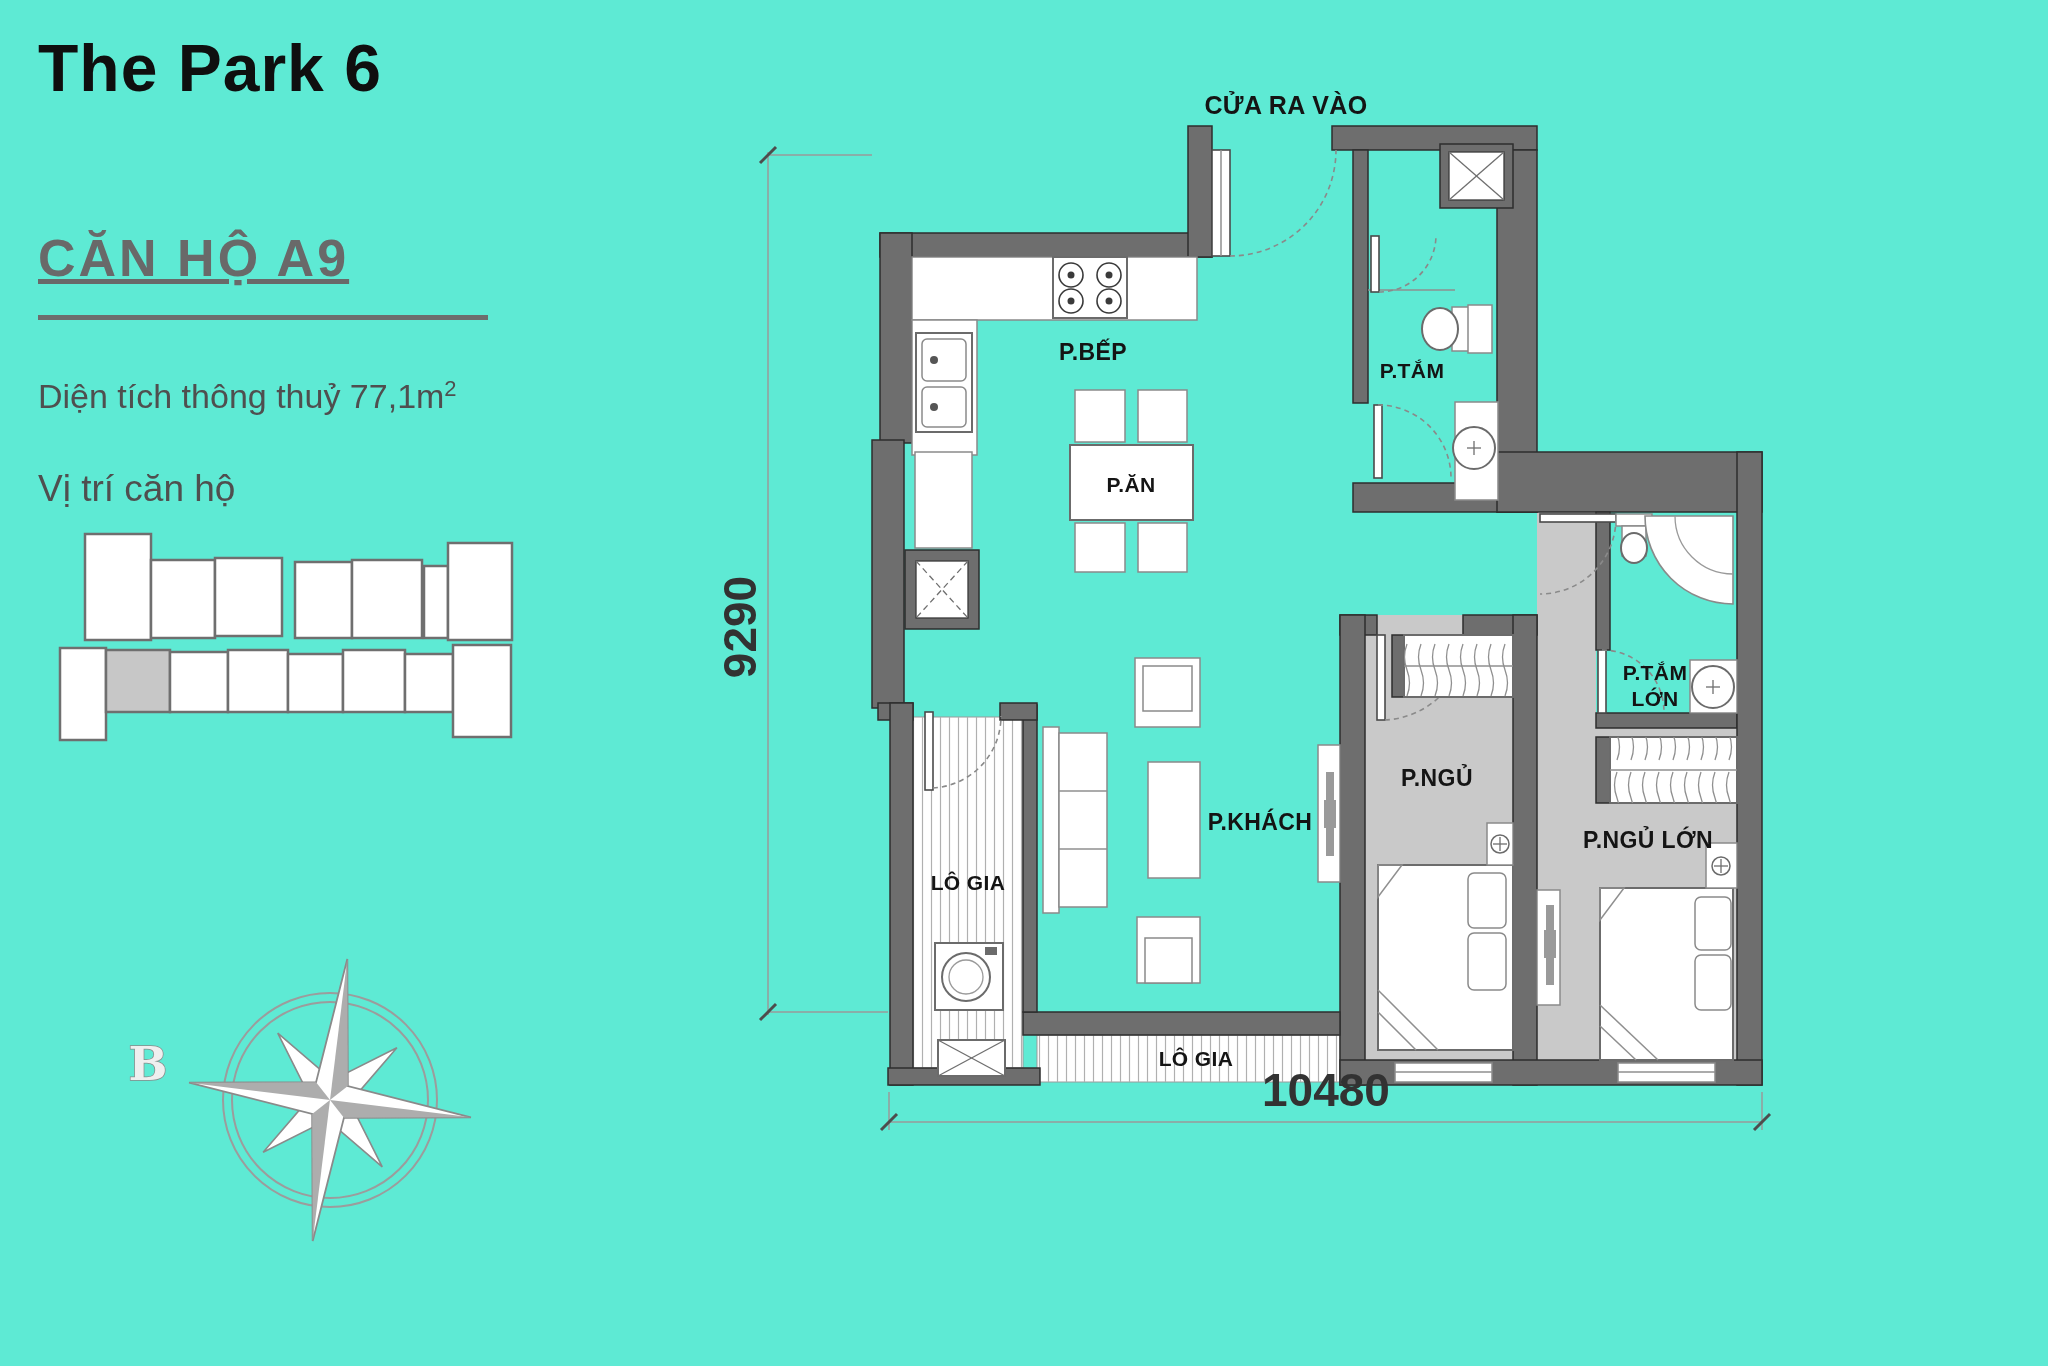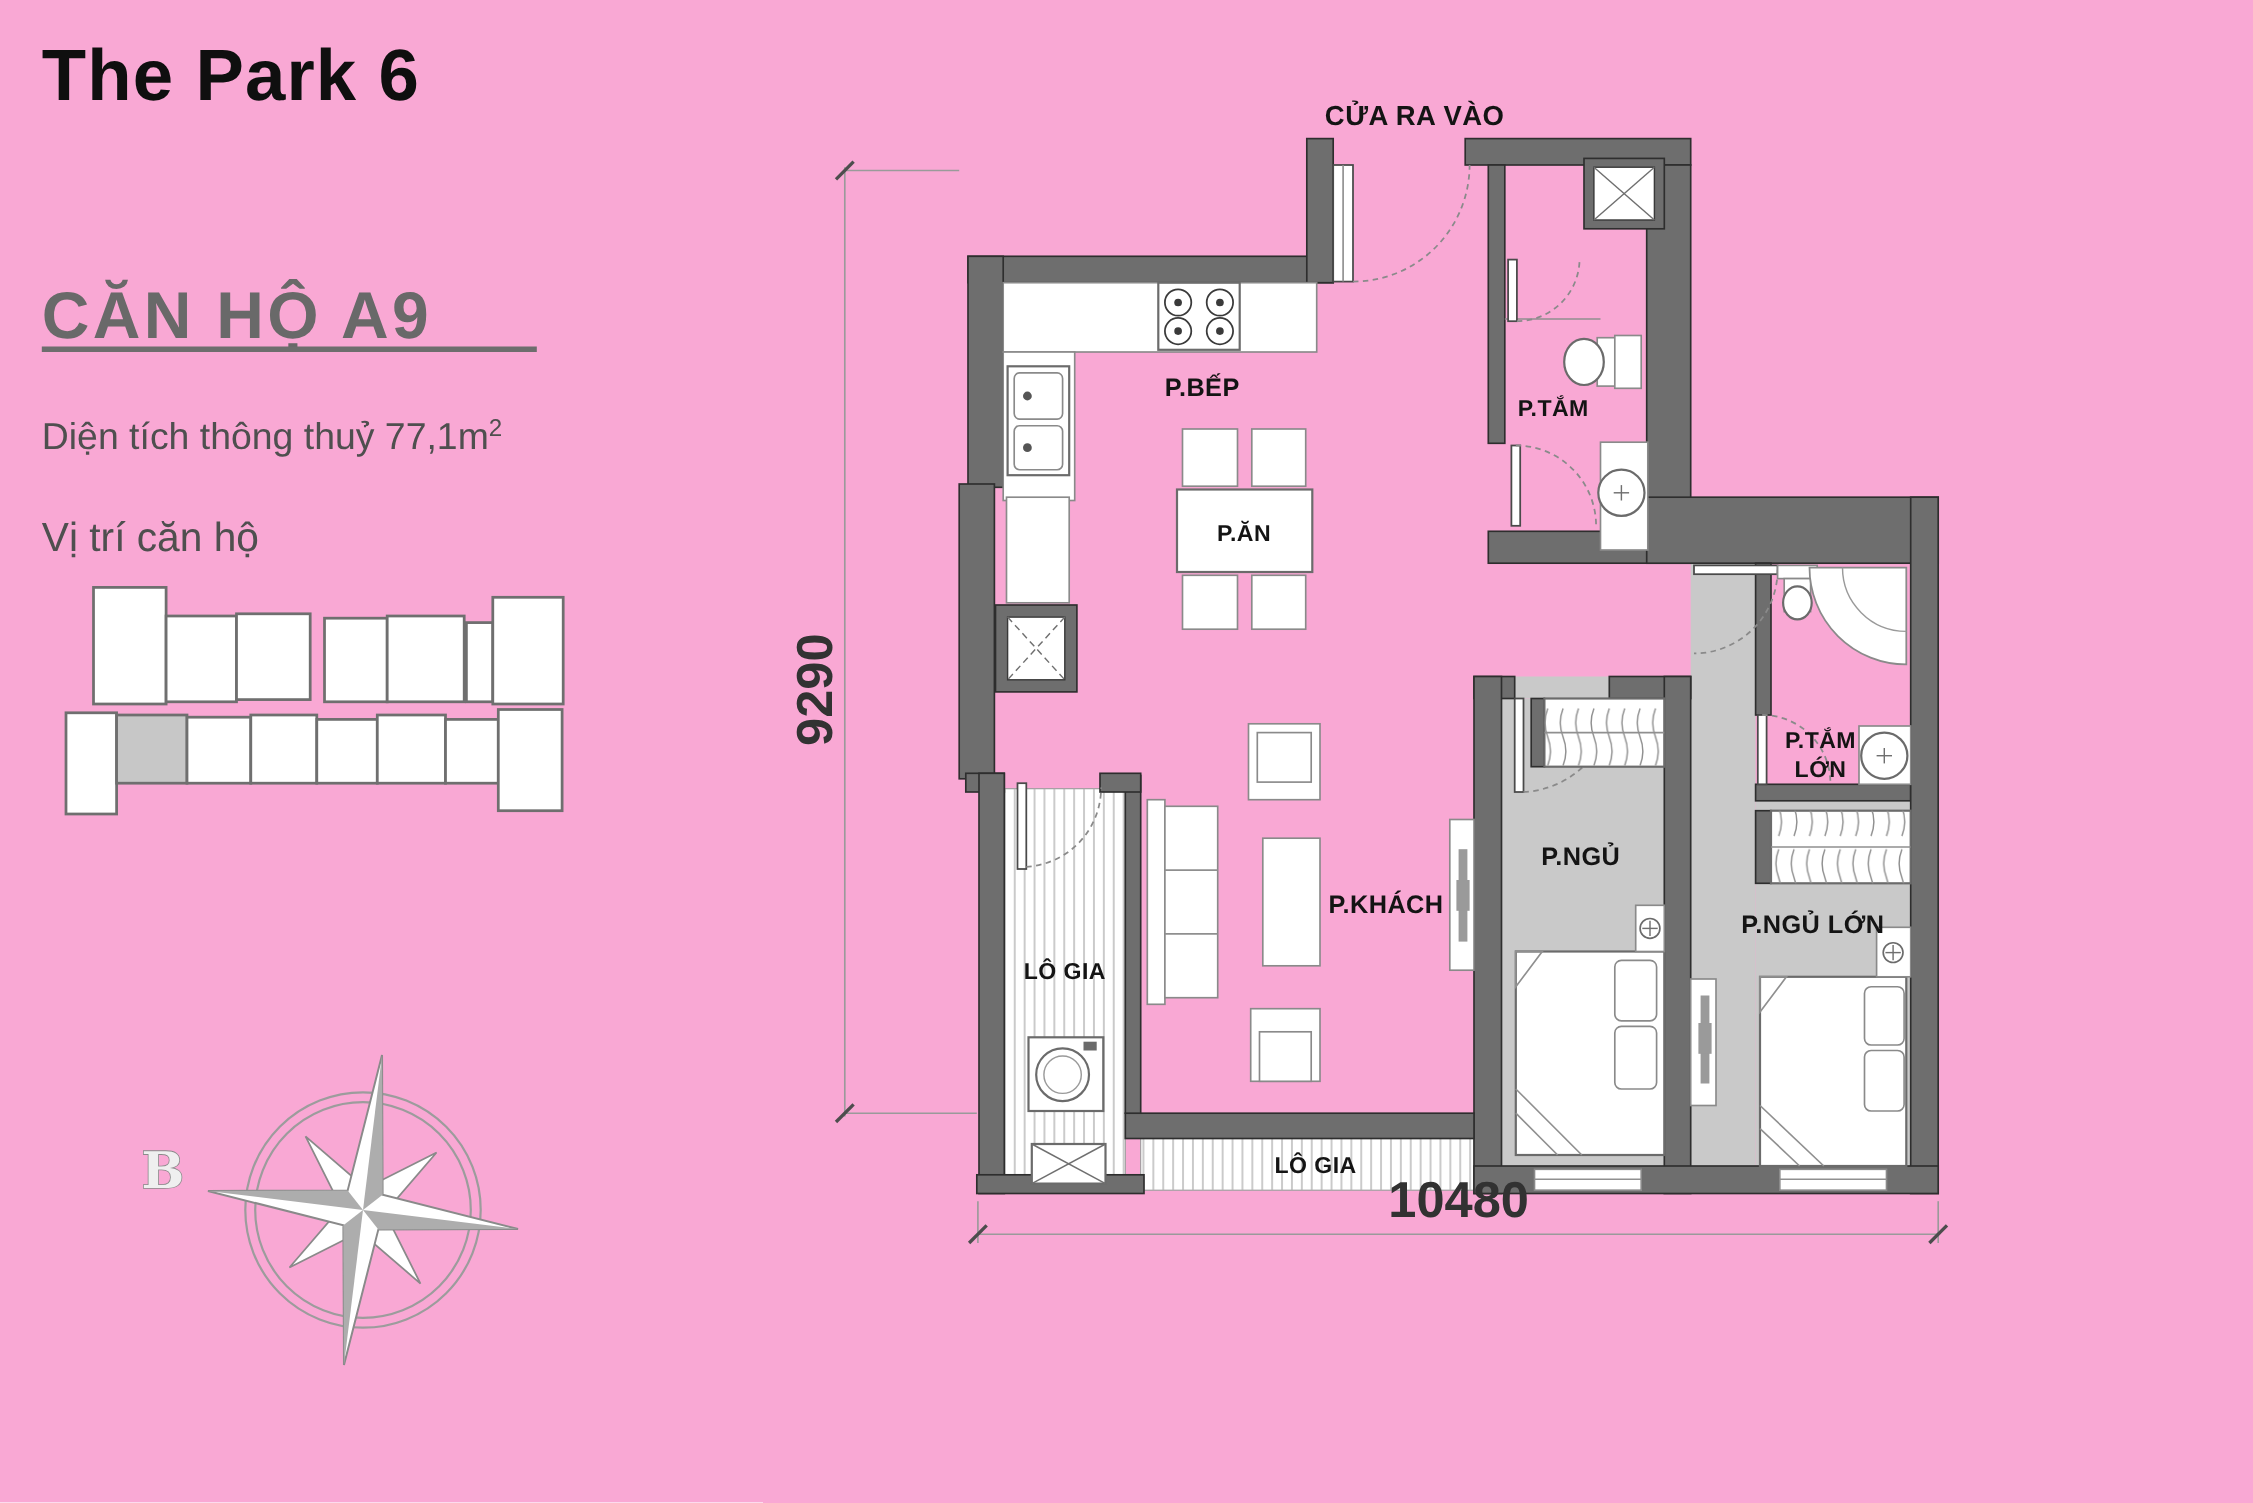--- a/index.html
+++ b/index.html
@@ -1,22 +1,22 @@
 <!DOCTYPE html>
 <html><head>
 <meta charset="utf-8">
 <style>
   html,body{margin:0;padding:0;background:#fff;}
-  .stage{position:relative;width:2048px;height:1366px;background:#f9a8d4;overflow:hidden;
+  .stage{position:relative;width:2048px;height:1366px;background:#5eead4;overflow:hidden;
          font-family:"Liberation Sans",sans-serif;}
   .plan-svg{position:absolute;left:0;top:0;width:2048px;height:1366px;}
   .title{position:absolute;left:38px;top:30px;font-size:66px;font-weight:800;color:#0f0f0f;
          letter-spacing:1px;white-space:nowrap;}
-  .unit{position:absolute;left:38px;top:252px;font-size:60px;font-weight:600;color:#696969;
-        letter-spacing:3px;white-space:nowrap;}
+  .unit{position:absolute;left:38px;top:228px;font-size:52px;font-weight:600;color:#696969;
+        letter-spacing:3px;white-space:nowrap;text-decoration:underline;}
   .rule{position:absolute;left:38px;top:315px;width:450px;height:5px;background:#6d6d6d;}
   .area-line{position:absolute;left:38px;font-size:34px;color:#4f4f4f;white-space:nowrap;}
   .area-line sup{font-size:22px;}
   .al1{top:330px;} .al2{top:376px;}
   .loc-label{position:absolute;left:38px;top:468px;font-size:37px;color:#4f4f4f;text-align:right;}
 
   
   .wall{fill:#6e6e6e;stroke:#2e2e2e;stroke-width:1.5;}
   .floor{fill:#c9c9c9;stroke:none;}
   .furn{fill:#ffffff;stroke:#6b6b6b;stroke-width:2;}

